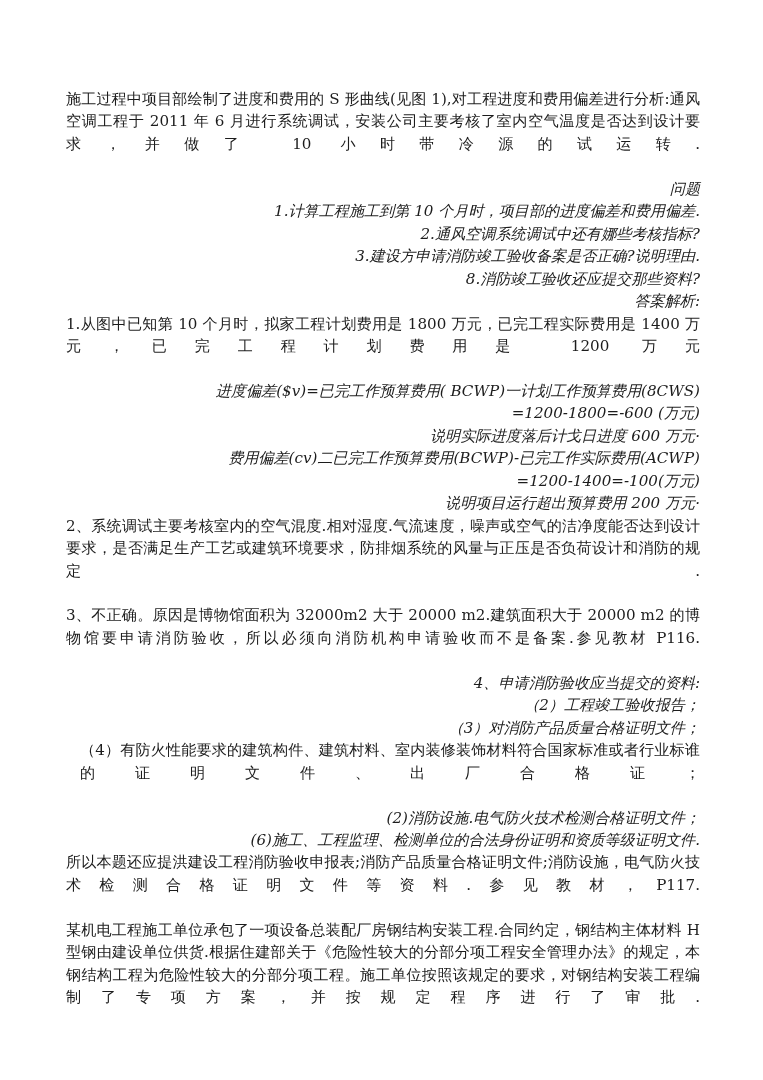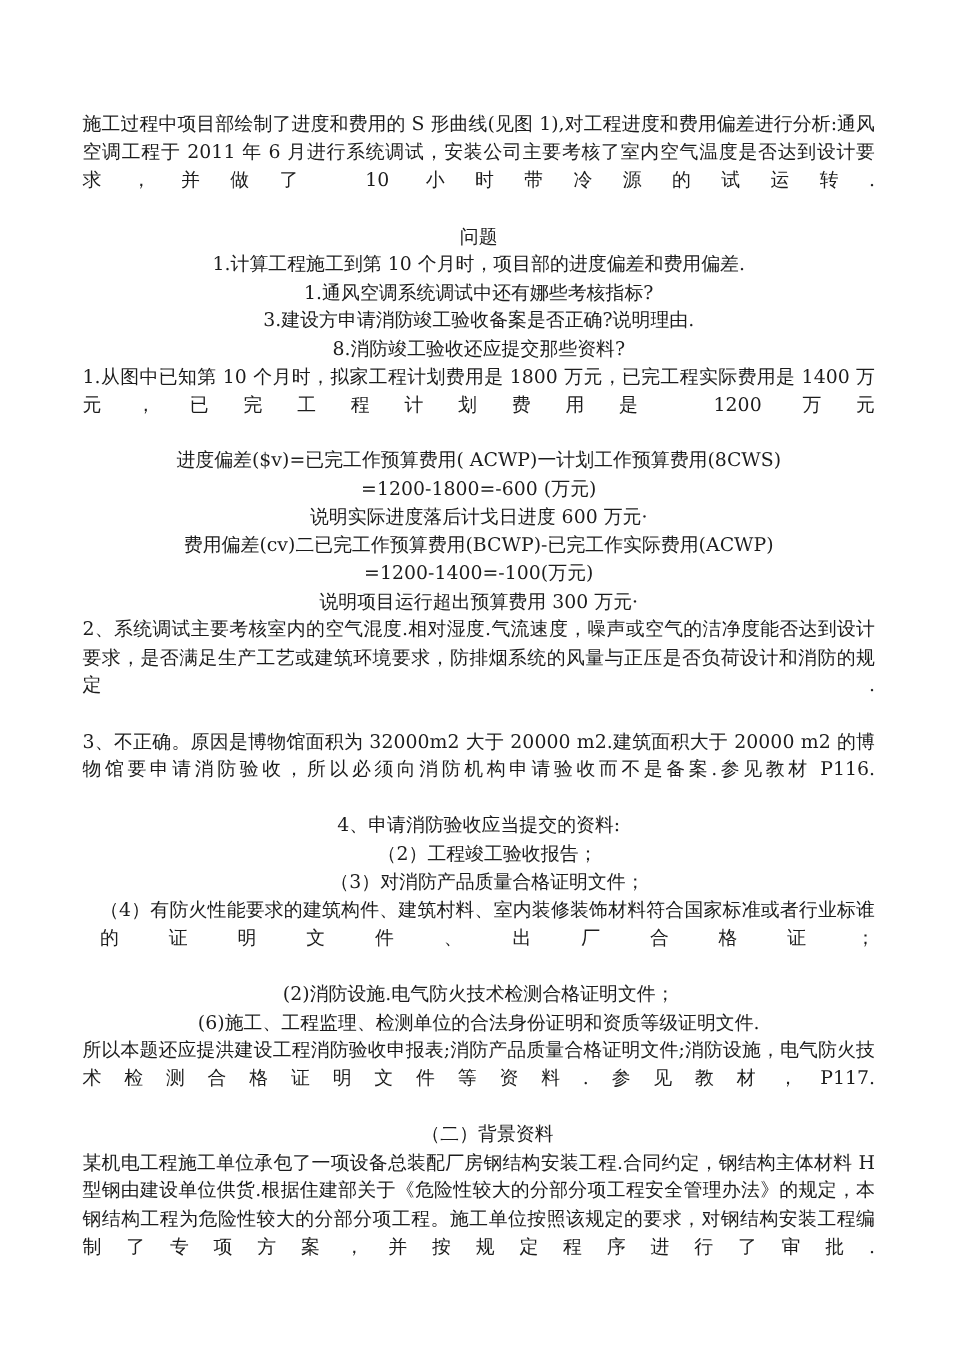--- a/index.html
+++ b/index.html
@@ -40,53 +40,54 @@
     word-break: break-all;
     font-weight: 400;
   }
   
   .para:after {
     content: "";
     display: inline-block;
     width: 100%;
   }
   .para.noj {
-    text-align: center;
+    text-align: right;
+    font-style: italic;
   }
   .para.noj:after { content: none; display: none; }
   .indent-1 {
     padding-left: 14px;
     text-indent: 0;
   }
 </style>
 </head>
 <body>
 
 <div class="page">
   <div class="doc-body">
 
     <p class="para">施工过程中项目部绘制了进度和费用的 S 形曲线(见图 1),对工程进度和费用偏差进行分析:通风空调工程于 2011 年 6 月进行系统调试，安装公司主要考核了室内空气温度是否达到设计要求，并做了 10 小时带冷源的试运转.</p>
     <p class="para noj">问题</p>
     <p class="para noj">1.计算工程施工到第 10 个月时，项目部的进度偏差和费用偏差.</p>
-    <p class="para noj">1.通风空调系统调试中还有娜些考核指标?</p>
+    <p class="para noj">2.通风空调系统调试中还有娜些考核指标?</p>
     <p class="para noj">3.建设方申请消防竣工验收备案是否正确?说明理由.</p>
     <p class="para noj">8.消防竣工验收还应提交那些资料?</p>
+    <p class="para noj">答案解析:</p>
     <p class="para">1.从图中已知第 10 个月时，拟家工程计划费用是 1800 万元，已完工程实际费用是 1400 万元，已完工程计划费用是 1200 万元</p>
-    <p class="para noj">进度偏差($v)=已完工作预算费用( ACWP)一计划工作预算费用(8CWS)</p>
+    <p class="para noj">进度偏差($v)=已完工作预算费用( BCWP)一计划工作预算费用(8CWS)</p>
     <p class="para noj">=1200-1800=-600    (万元)</p>
     <p class="para noj">说明实际进度落后计戈日进度 600 万元·</p>
     <p class="para noj">费用偏差(cv)二已完工作预算费用(BCWP)-已完工作实际费用(ACWP)</p>
     <p class="para noj">=1200-1400=-100(万元)</p>
-    <p class="para noj">说明项目运行超出预算费用 300 万元·</p>
+    <p class="para noj">说明项目运行超出预算费用 200 万元·</p>
     <p class="para">2、系统调试主要考核室内的空气混度.相对湿度.气流速度，噪声或空气的洁净度能否达到设计要求，是否满足生产工艺或建筑环境要求，防排烟系统的风量与正压是否负荷设计和消防的规定.</p>
     <p class="para">3、不正确。原因是博物馆面积为 32000m2 大于 20000  m2.建筑面积大于 20000  m2 的博物馆要申请消防验收，所以必须向消防机构申请验收而不是备案.参见教材 P116.</p>
     <p class="para noj">4、申请消防验收应当提交的资料:</p>
     <p class="para noj indent-1">（2）工程竣工验收报告；</p>
     <p class="para noj indent-1">（3）对消防产品质量合格证明文件；</p>
     <p class="para indent-1">（4）有防火性能要求的建筑构件、建筑村料、室内装修装饰材料符合国家标准或者行业标谁的证明文件、出厂合格证；</p>
     <p class="para noj">(2)消防设施.电气防火技术检测合格证明文件；</p>
     <p class="para noj">(6)施工、工程监理、检测单位的合法身份证明和资质等级证明文件.</p>
     <p class="para">所以本题还应提洪建设工程消防验收申报表;消防产品质量合格证明文件;消防设施，电气防火技术检测合格证明文件等资料.参见教材，P117.</p>
-    <p class="para noj indent-1">（二）背景资料</p>
     <p class="para">某机电工程施工单位承包了一项设备总装配厂房钢结构安装工程.合同约定，钢结构主体材料 H 型钢由建设单位供货.根据住建部关于《危险性较大的分部分项工程安全管理办法》的规定，本钢结构工程为危险性较大的分部分项工程。施工单位按照该规定的要求，对钢结构安装工程编制了专项方案，并按规定程序进行了审批.</p>
 
   </div>
 </div>
 
 </body></html>

